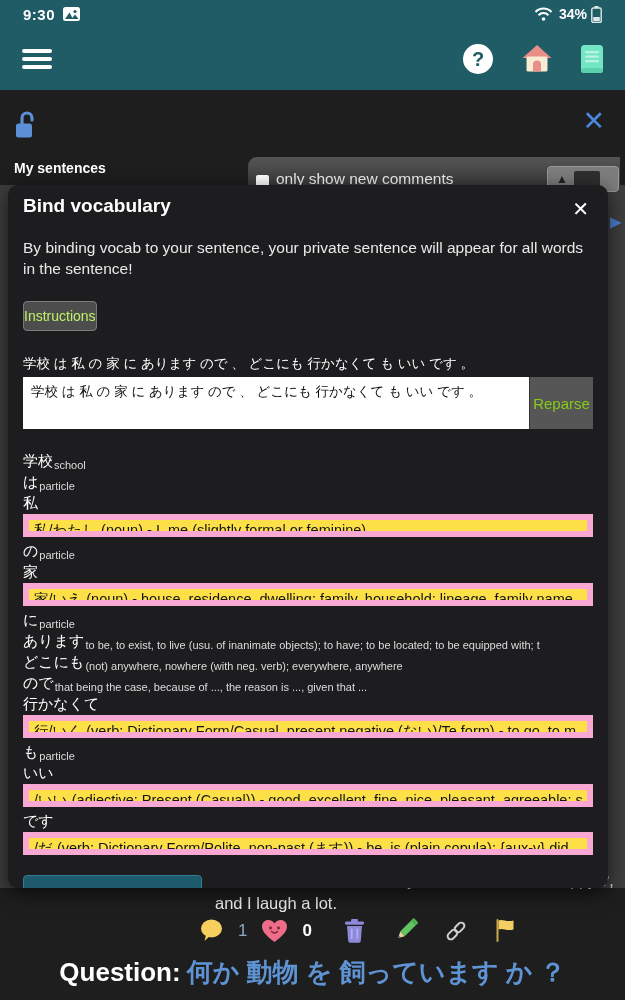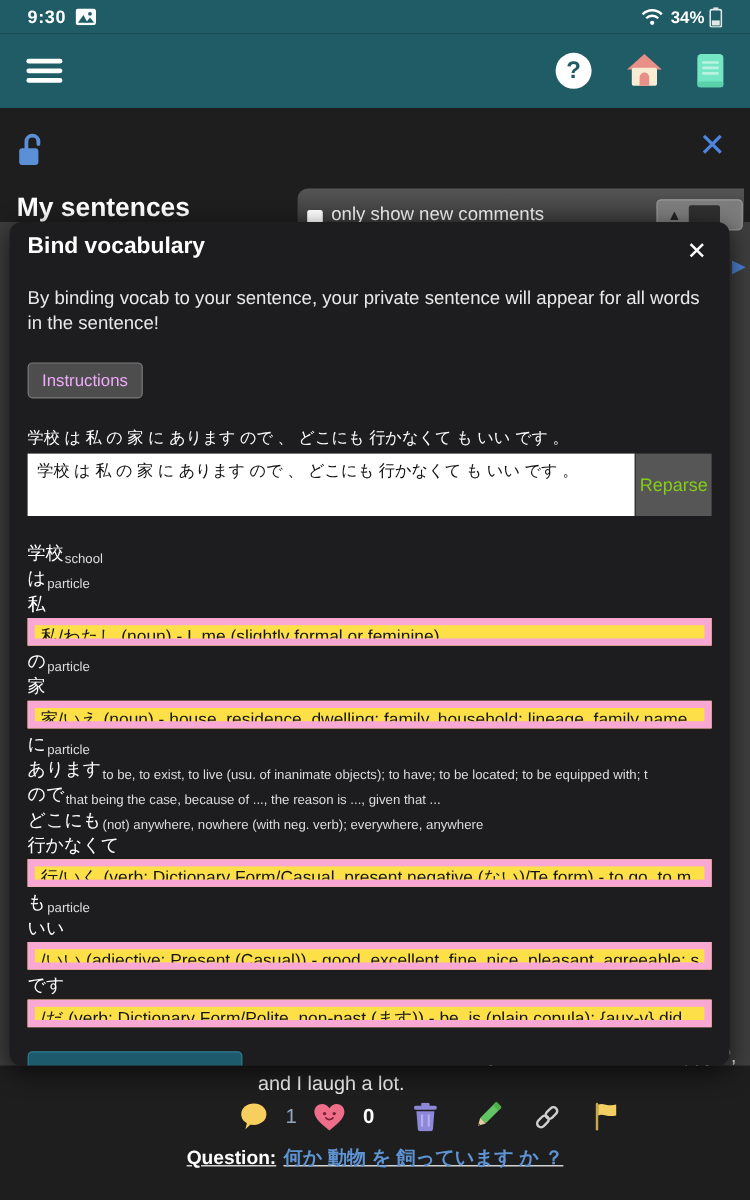--- a/index.html
+++ b/index.html
@@ -18,50 +18,50 @@
   .hamburger div { height:3.5px; background:#fff; border-radius:2px; margin:4.5px 0; }
   .nav-icons { margin-left:auto; display:flex; align-items:center; gap:28px; }
   .qcircle { width:30px; height:30px; border-radius:50%; background:#fff; color:#1f5c66;
     font-weight:800; font-size:20px; display:flex; align-items:center; justify-content:center; }
 
   
   .page-top { position:absolute; left:0; top:90px; width:625px; height:910px; background:#1e1e1e; }
   .dim-table { position:absolute; left:0; top:185px; width:625px; height:703px; background:#3e3e3e; z-index:2; }
   .lock { position:absolute; left:14px; top:110px; z-index:3; }
   .page-close { position:absolute; right:20px; top:108px; font-size:27px; font-weight:800; color:#4d86e0; z-index:3; line-height:1; }
-  .page-title { position:absolute; left:14px; top:160px; font-size:22px; font-weight:bold; color:#fff; z-index:3; white-space:nowrap; }
+  .page-title { position:absolute; left:14px; top:160px; font-size:14px; font-weight:bold; color:#fff; z-index:3; white-space:nowrap; }
   .filter-strip { position:absolute; left:248px; top:157px; width:372px; height:31px; z-index:3;
     background:linear-gradient(#555,#383838); border-top-left-radius:9px; display:flex; align-items:flex-end; padding-left:8px; }
   .checkbox { width:13px; height:13px; background:#fff; border-radius:2px; margin-right:7px; }
   .filter-label { color:#f2f2f2; font-size:15.5px; white-space:nowrap; }
   .sort-btn { position:absolute; left:547px; top:166px; width:72px; height:26px; z-index:4;
     background:#7d7d7d; border:1px solid #9a9a9a; border-radius:4px; color:#222;
     font-size:12px; display:flex; align-items:center; padding-left:8px; gap:6px; overflow:hidden; }
   .sort-btn .blob { width:26px; height:16px; background:#2f2f2f; border-radius:2px; }
   .side-arrow { position:absolute; left:610px; top:213px; color:#4a7fd0; font-size:15px; z-index:3; }
 
   
   .comment-line1 { position:absolute; left:173px; top:872px; width:445px; color:#e9e9e9; font-size:16px; z-index:3; white-space:nowrap; }
   .comment-line2 { position:absolute; left:215px; top:894px; color:#efefef; font-size:16.5px; z-index:3; }
   .reactions { position:absolute; left:200px; top:918px; display:flex; align-items:center; gap:14px; z-index:3; }
   .rcount1 { color:#8fa8bf; font-size:17px; }
   .rcount0 { color:#fff; font-size:17px; font-weight:bold; }
   .question-row { position:absolute; left:0; top:955px; width:625px; text-align:center; z-index:3;
-    font-size:16px; color:#fff; font-weight:bold;text-decoration:underline; }
+    font-size:26px; color:#fff; font-weight:bold; }
   .question-jp { color:#5e93d4; font-weight:bold; margin-left:6px; }
 
   
   .modal { position:absolute; left:8px; top:185px; width:600px; height:703px; background:#1d1d1f;
     border-radius:10px; z-index:10; box-shadow:0 5px 20px rgba(0,0,0,.65); padding:10px 15px 0 15px; overflow:hidden; }
   .modal-head { display:flex; align-items:flex-start; }
   .modal-title { font-size:19px; font-weight:bold; color:#fff; flex:1; }
   .modal-close { color:#fff; font-size:20px; font-weight:800; padding:2px 4px; cursor:pointer; }
   .modal-desc { margin-top:14px; color:#e9e9e9; font-size:15.5px; line-height:21px; width:565px; }
-  .instructions-btn { display:inline-block; margin-top:22px; padding:6px 11px; background:#4d4d4d;
-    border:1px solid #7a7a7a; border-radius:4px; color:#f0abfc; font-size:14px; cursor:pointer; }
+  .instructions-btn { display:inline-block; margin-top:22px; padding:6px 0; background:#4d4d4d;
+    border:1px solid #7a7a7a; border-radius:4px; color:#bef264; font-size:14px; cursor:pointer; }
   .sentence-label { margin-top:24px; color:#fff; font-size:13.5px; line-height:18px; white-space:nowrap; }
   .input-group { margin-top:4px; display:flex; height:52px; width:570px; }
   .sentence-input { flex:1; border:none; background:#fff; color:#111; font-size:13.5px; padding:6px 8px 0 8px;
     font-family:"Liberation Sans","DejaVu Sans",sans-serif; resize:none; overflow:hidden; white-space:nowrap; }
   .reparse-btn { width:64px; background:#565656; color:#84cc16; border:none; border-left:1px solid #333;
     font-size:15px; cursor:pointer; font-family:inherit; }
   .token-list { margin-top:22px; }
   .token-line { font-size:15px; line-height:19px; color:#fff; white-space:nowrap; overflow:hidden; }
   .token-gloss { font-size:11px; color:#dcdcdc; position:relative; top:3px; margin-left:1px;text-align:right; }
   .token-select { height:23px; line-height:21px; background:#fde047; color:#151515; font-size:14.5px;
@@ -223,22 +223,22 @@
     <div class="token-list">
         <div class="token-line">学校<span class="token-gloss">school</span></div>
         <div class="token-line">は<span class="token-gloss">particle</span></div>
         <div class="token-line">私</div>
         <div class="token-select">私/わたし (noun) - I, me (slightly formal or feminine)</div>
         <div class="token-line">の<span class="token-gloss">particle</span></div>
         <div class="token-line">家</div>
         <div class="token-select">家/いえ (noun) - house, residence, dwelling; family, household; lineage, family name</div>
         <div class="token-line">に<span class="token-gloss">particle</span></div>
         <div class="token-line">あります<span class="token-gloss">to be, to exist, to live (usu. of inanimate objects); to have; to be located; to be equipped with; t</span></div>
+        <div class="token-line">どこにも<span class="token-gloss">(not) anywhere, nowhere (with neg. verb); everywhere, anywhere</span></div>
         <div class="token-line">ので<span class="token-gloss">that being the case, because of ..., the reason is ..., given that ...</span></div>
-        <div class="token-line">どこにも<span class="token-gloss">(not) anywhere, nowhere (with neg. verb); everywhere, anywhere</span></div>
         <div class="token-line">行かなくて</div>
         <div class="token-select">行/いく (verb: Dictionary Form/Casual, present negative (ない)/Te form) - to go, to m</div>
         <div class="token-line">も<span class="token-gloss">particle</span></div>
         <div class="token-line">いい</div>
         <div class="token-select">/いい (adjective: Present (Casual)) - good, excellent, fine, nice, pleasant, agreeable; s</div>
         <div class="token-line">です</div>
         <div class="token-select">/だ (verb: Dictionary Form/Polite, non-past (ます)) - be, is (plain copula); {aux-v} did,</div>
       </div>
     <div class="save-btn">Save these bindings</div>
   </div>

